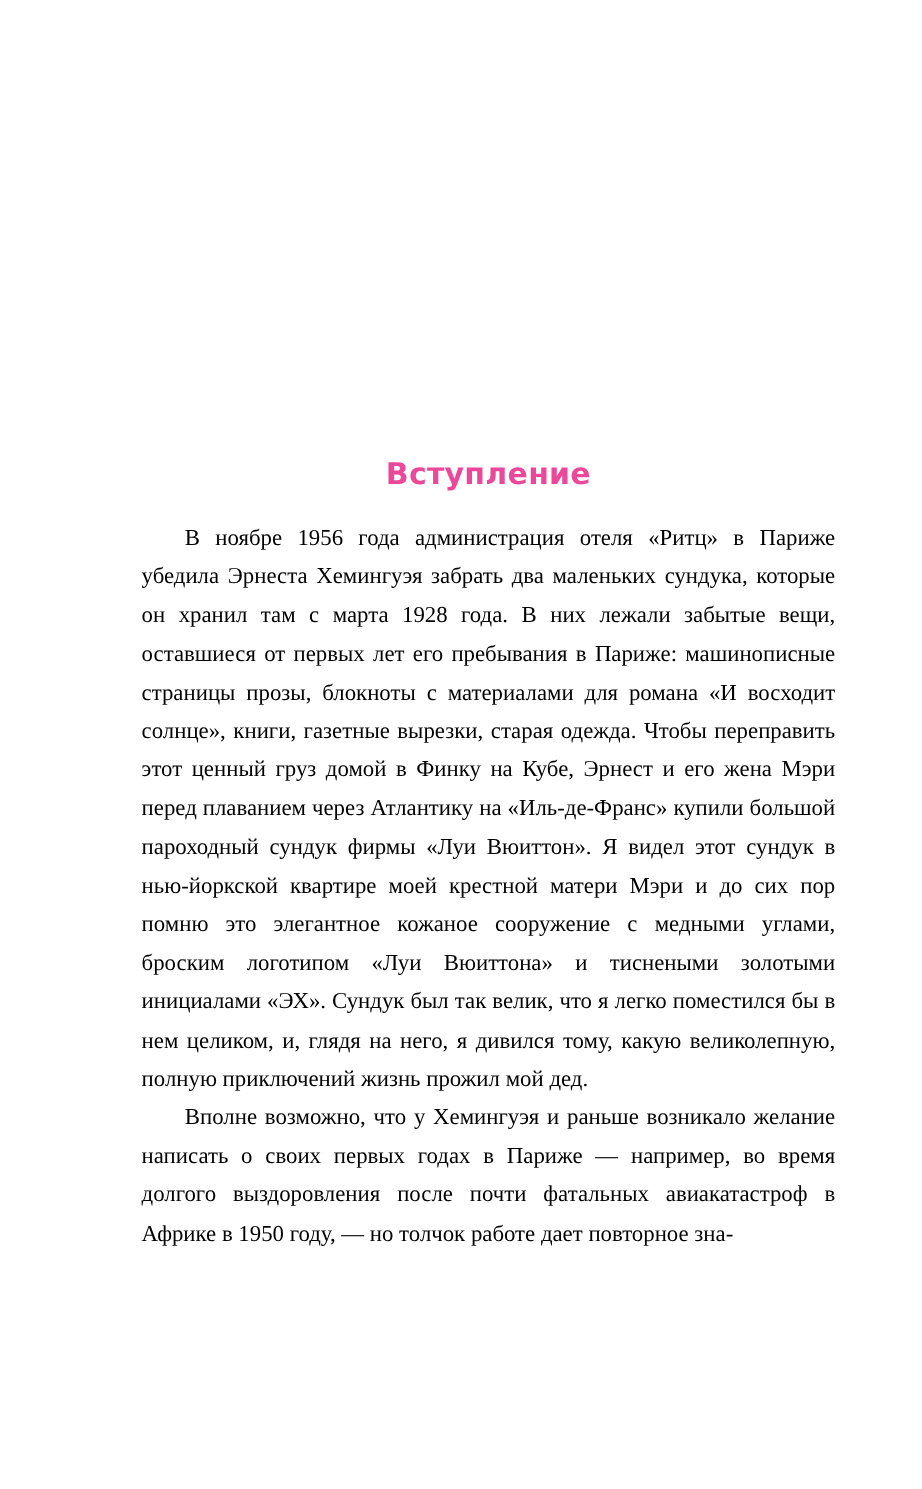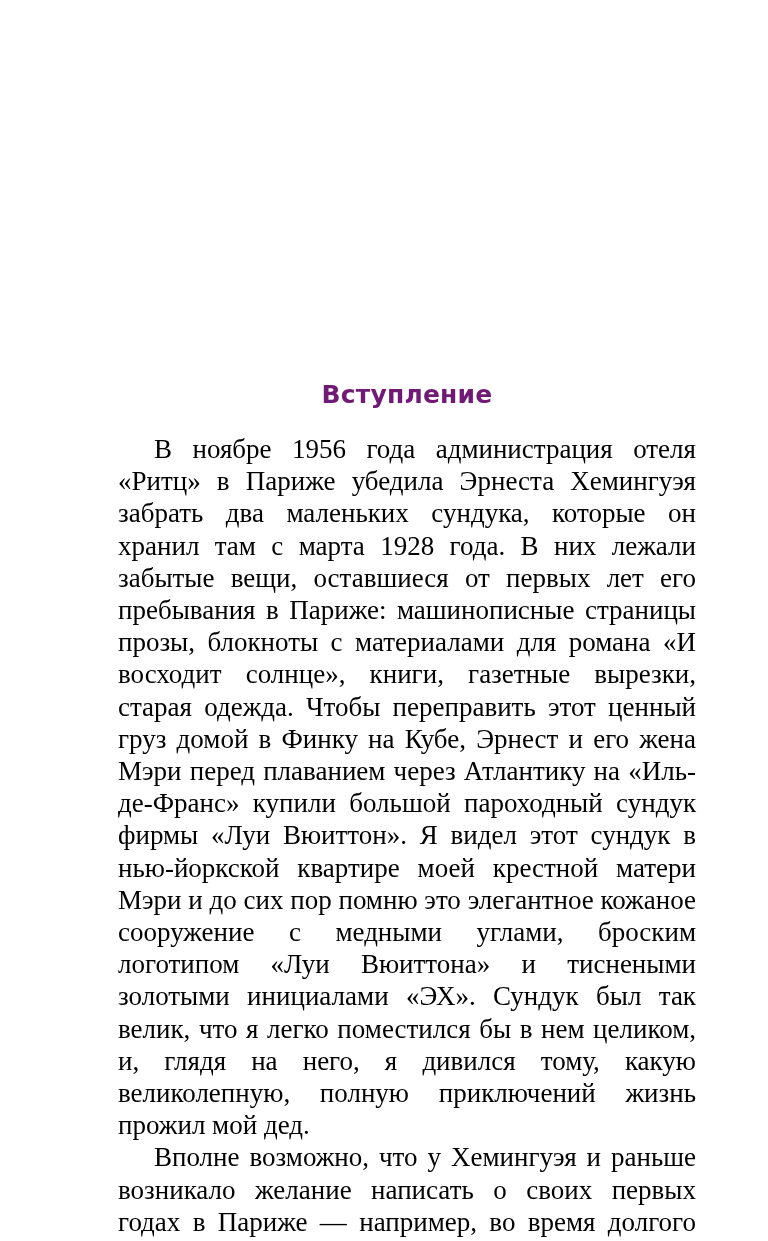--- a/index.html
+++ b/index.html
@@ -26,25 +26,25 @@
     top: 380px;
     width: 578px;
   }
   .chapter-title {
     font-family: "DejaVu Sans", sans-serif;
     font-size: 25px;
     font-weight: 600;
     text-align: center;
     letter-spacing: 0.2px;
     margin: 0 0 24px 0;
-    color: #701a75;
+    color: #ec4899;
   }
   .body-text p {
     margin: 0;
-    font-size: 27px;
+    font-size: 19px;
     line-height: 32.2px;
     text-align: justify;
     text-justify: inter-word;
     text-indent: 36px;
     hyphens: manual;
     color: #000000;
   }
   .body-text p + p {
     margin-top: 0;
   }

